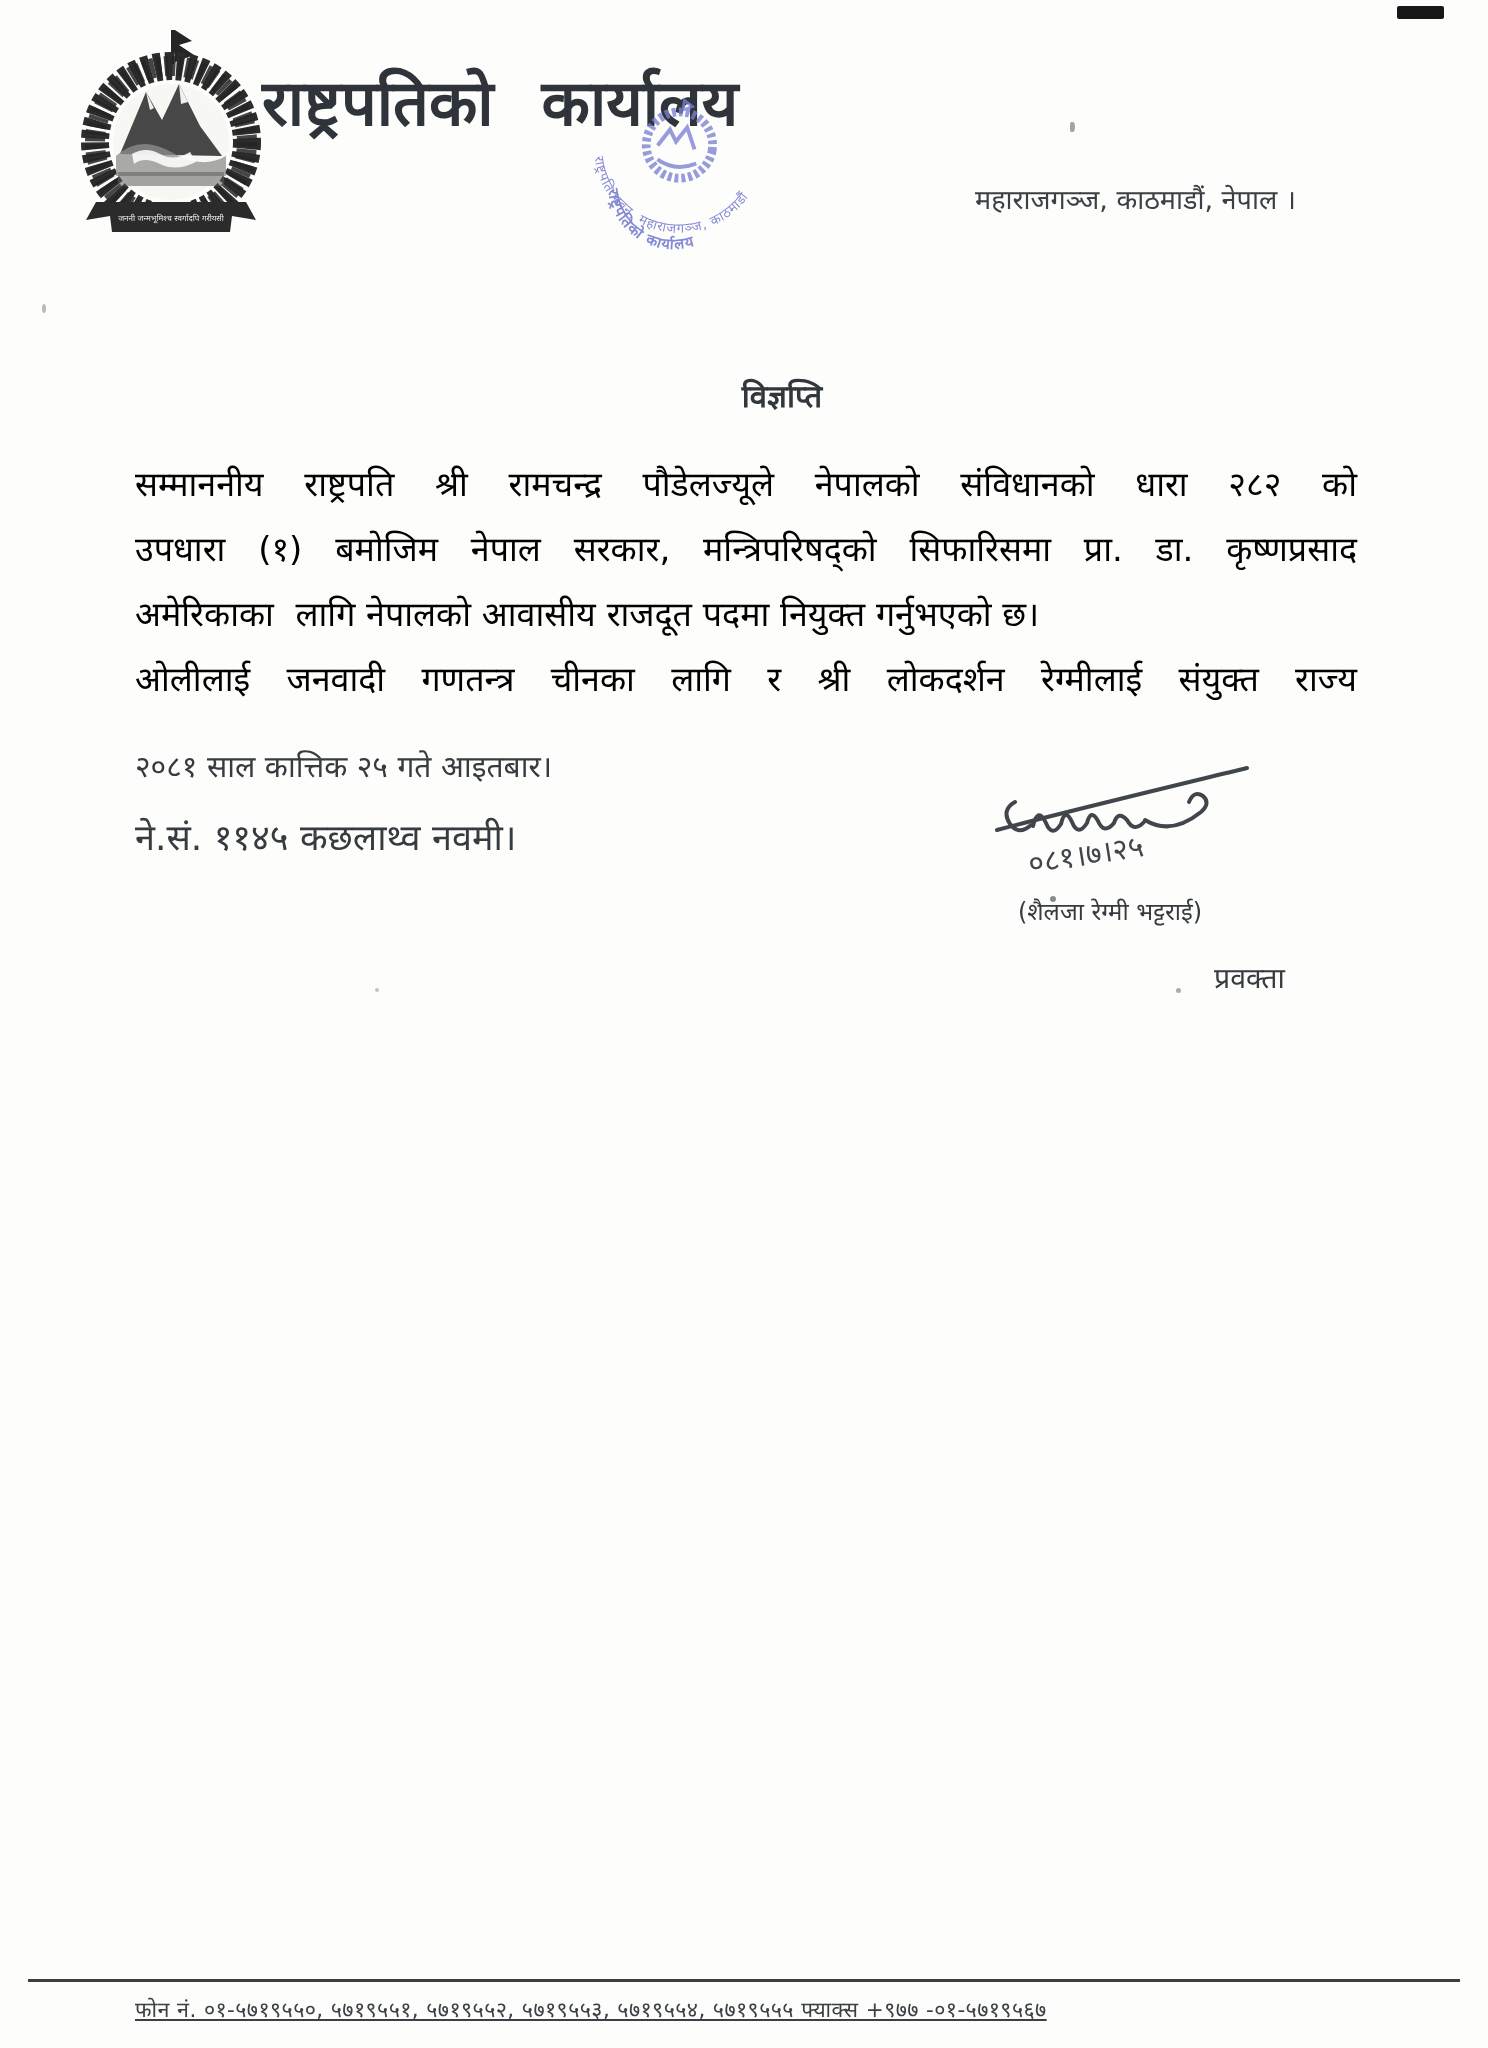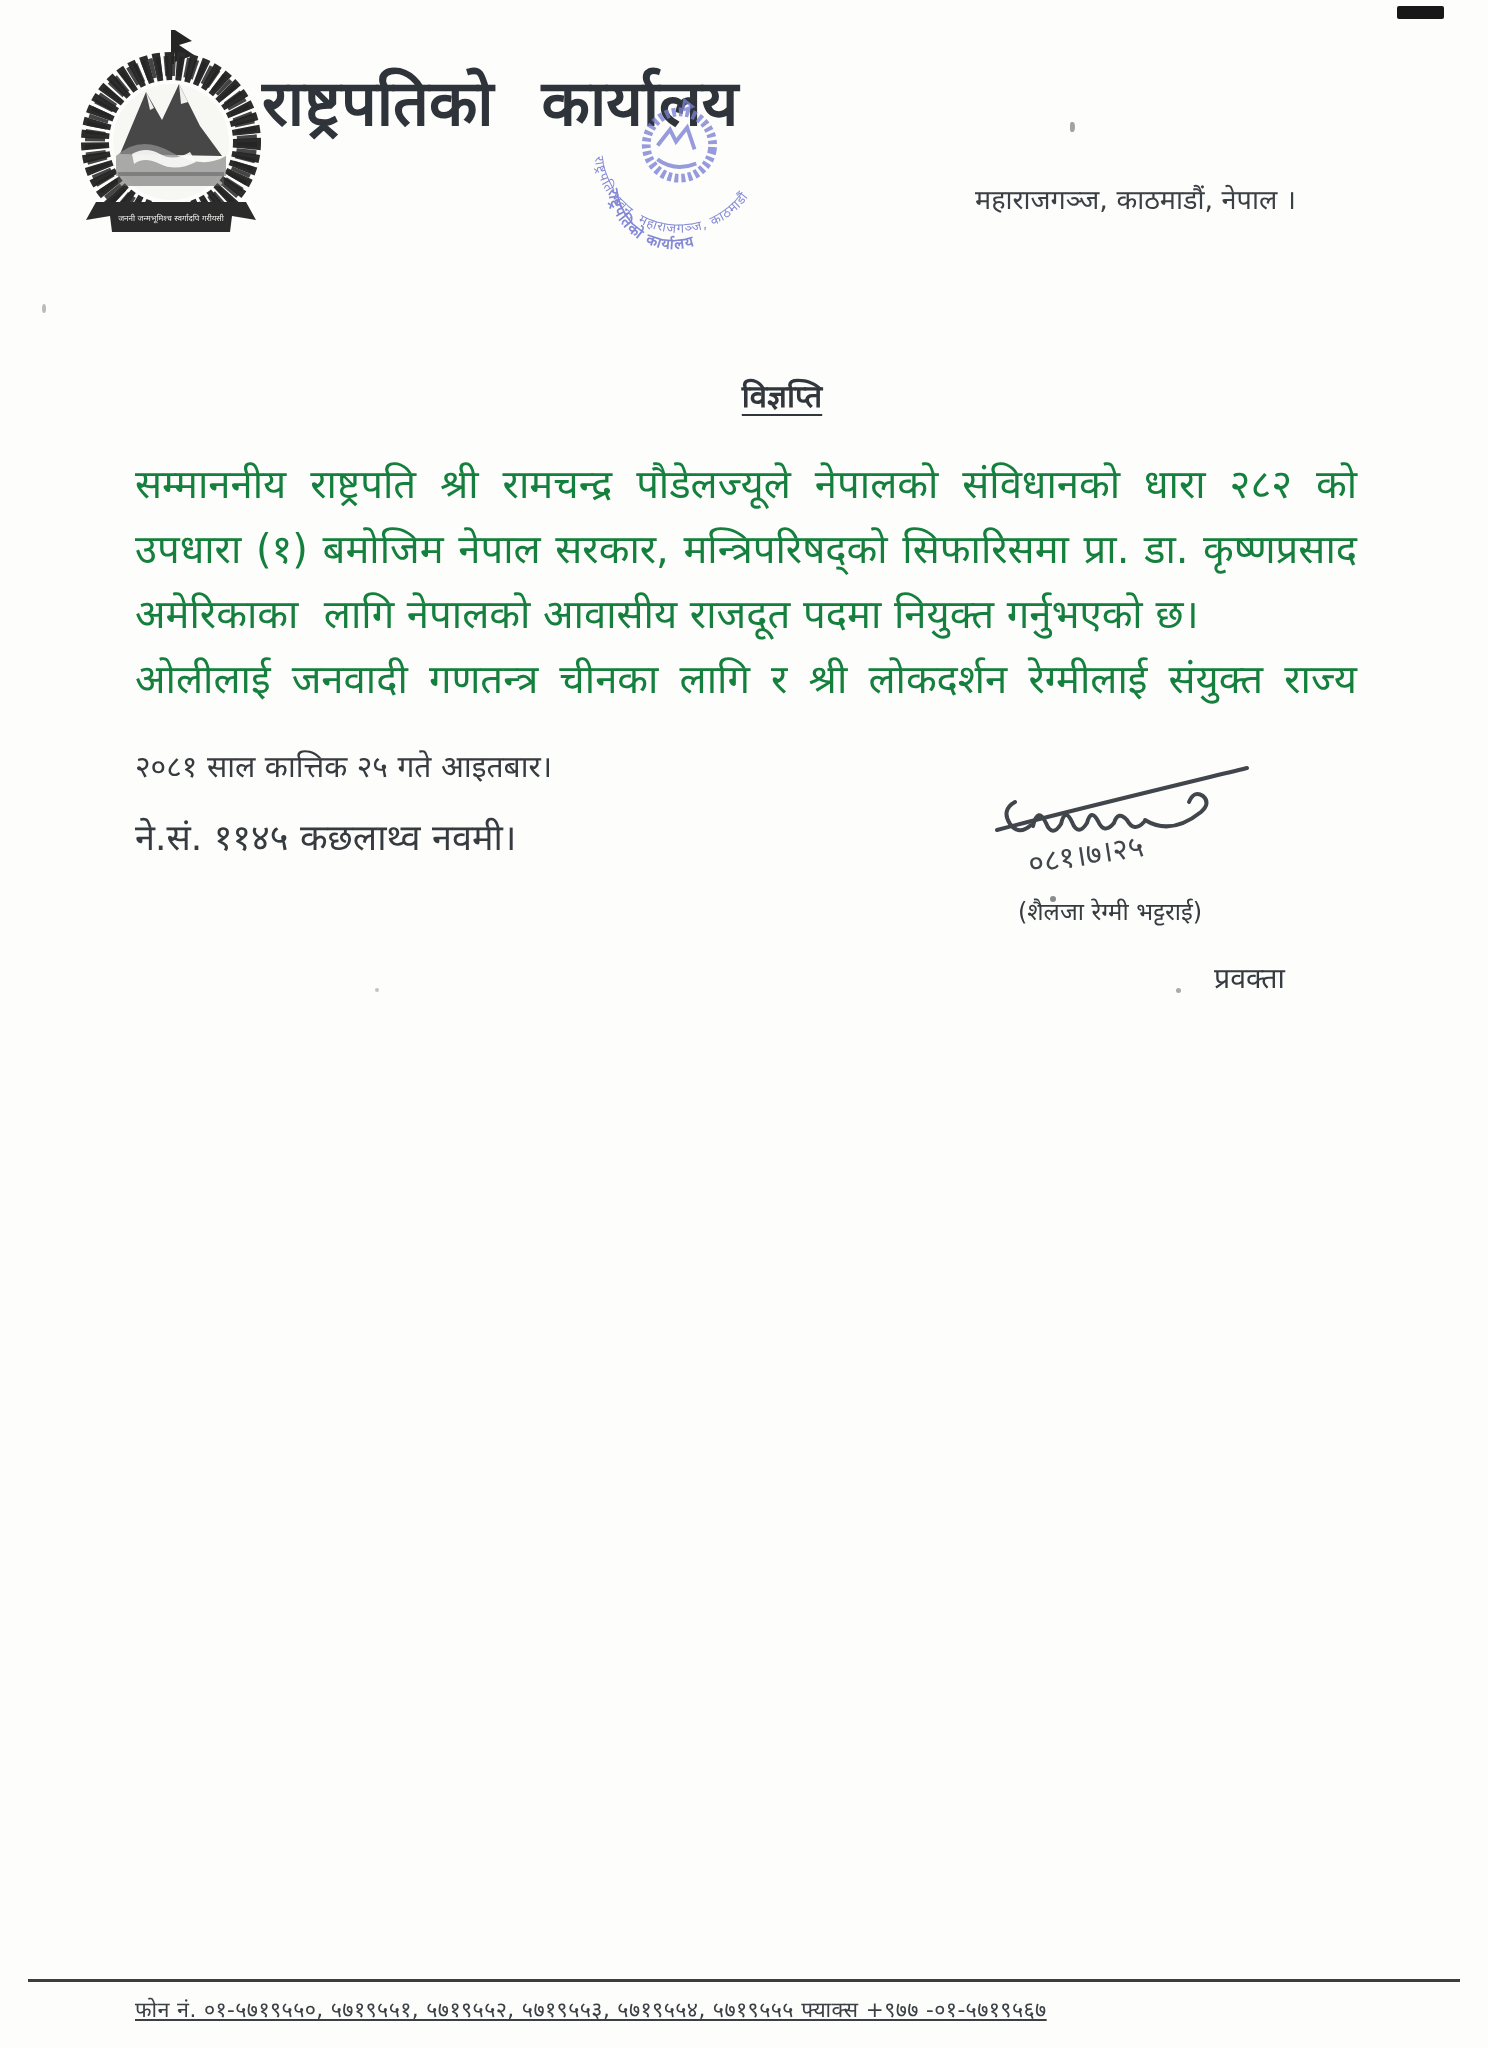--- a/index.html
+++ b/index.html
@@ -24,24 +24,24 @@
   .address{
     position:absolute;left:975px;top:176px;width:420px;
     font-size:27px;line-height:47px;color:#3a4045;white-space:nowrap;
   }
   .corner-bar{position:absolute;left:1397px;top:6px;width:47px;height:13px;background:#181818;border-radius:2px;}
   
   .doc-heading{
     position:absolute;left:0;top:374px;width:1540px;text-align:center;
     font-size:31px;font-weight:700;color:#31373c;
   }
-  .doc-heading span{text-decoration:underline;text-underline-offset:7px;text-decoration-thickness:2px;margin-left:24px;}
+  .doc-heading span{text-underline-offset:7px;text-decoration-thickness:2px;margin-left:24px;}
   .body-block{
     position:absolute;left:135px;top:452px;width:1222px;
-    font-size:40px;color:#15803d;
+    font-size:34px;color:#000000;
   }
   .body-line{height:65px;line-height:65px;text-align:justify;text-align-last:justify;white-space:pre-wrap;}
   .body-line.last{text-align:left;text-align-last:left;}
   .date-line1{position:absolute;left:135px;top:745px;font-size:30px;white-space:nowrap;}
   .date-line2{position:absolute;left:135px;top:812px;font-size:36px;white-space:nowrap;}
   
   .signature{position:absolute;left:975px;top:752px;width:300px;height:150px;}
   .sig-name{
     position:absolute;left:935px;top:894px;width:350px;text-align:center;
     font-size:24px;white-space:nowrap;color:#363b40;

